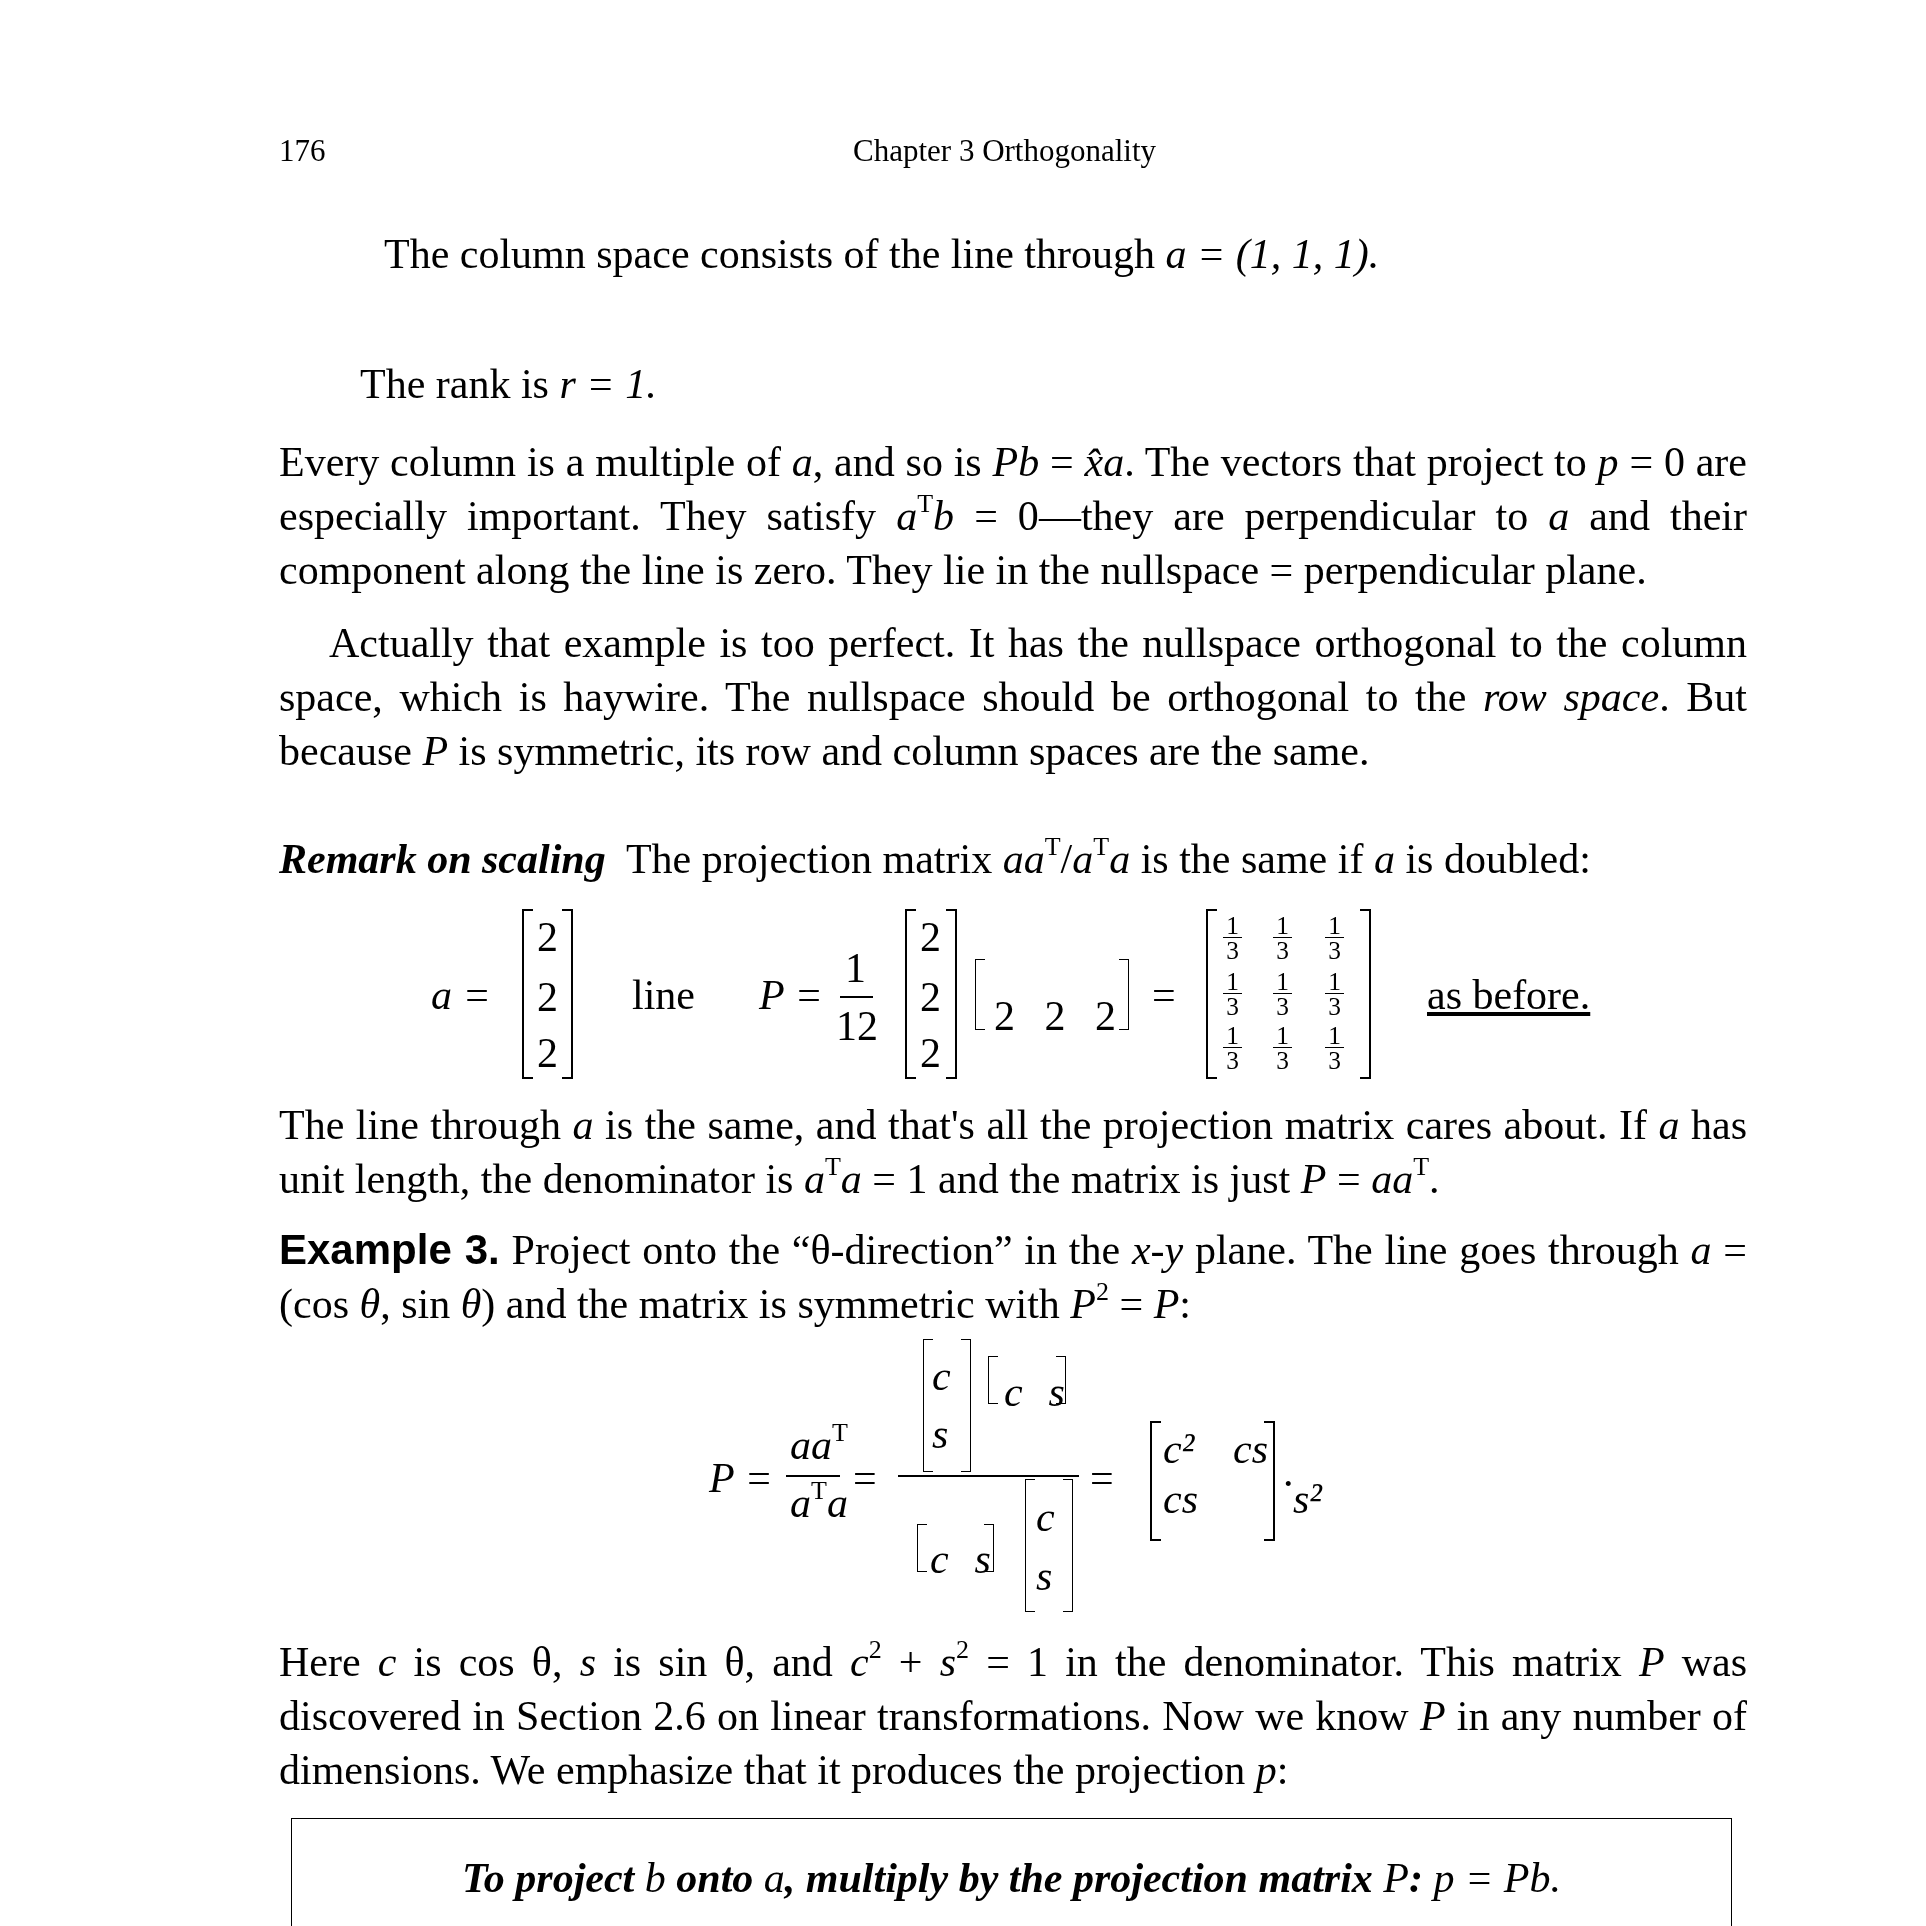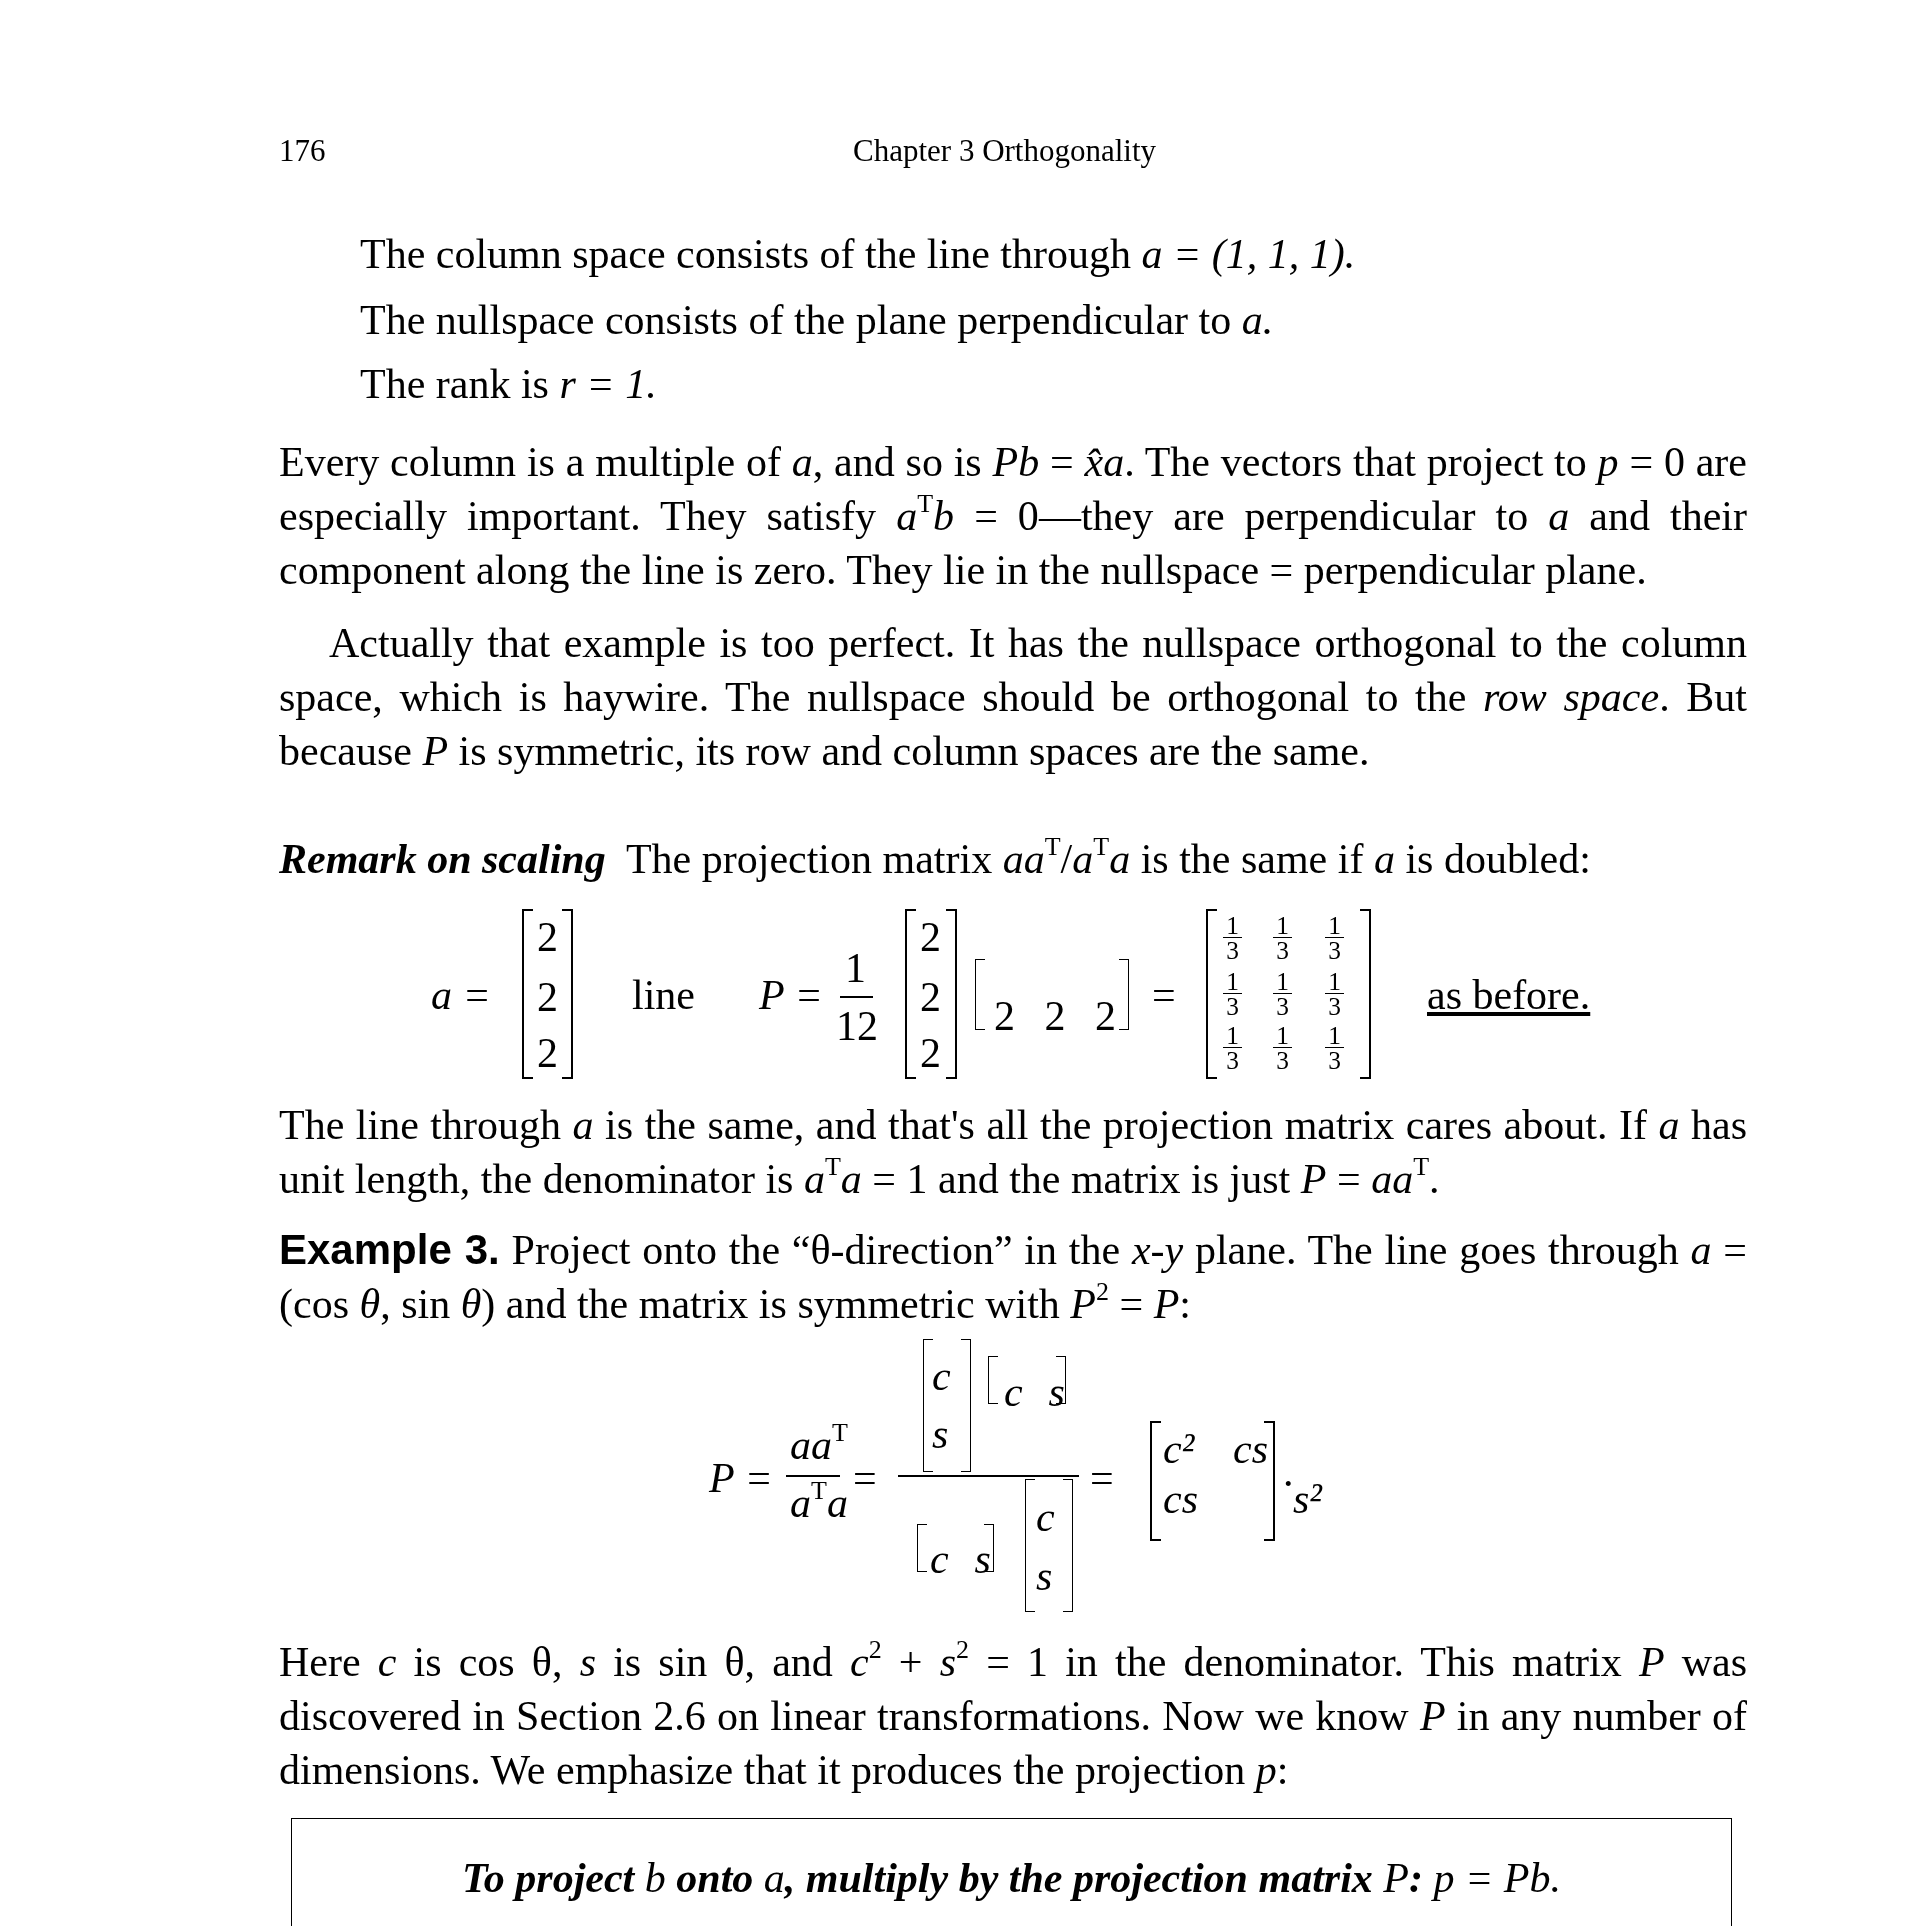--- a/index.html
+++ b/index.html
@@ -27,22 +27,21 @@
   .fracline { position:absolute; border-top:2.3px solid #000; }
 </style>
 </head>
 <body>
 
 <div class="page">
 
   <div class="hdr pnum">176</div>
   <div class="hdr chap">Chapter 3  Orthogonality</div>
 
-  <div class="txt ind" style="top:227px;"><span>The column space consists of the line through </span><span class="m">a = (1, 1, 1).</span></div>
-  <div class="txt ind" style="top:293px;"><span>The nullspace consists of the plane perpendicular to </span><span class="m">a.</span></div>
+  <div class="txt ind" style="top:227px;margin-left:24px;"><span>The column space consists of the line through </span><span class="m">a = (1, 1, 1).</span></div>
   <div class="txt ind" style="top:357px;"><span>The rank is </span><span class="m">r = 1.</span></div>
 
   <div class="txt" style="top:435px;"><span>Every column is a multiple of </span><i>a</i><span>, and so is </span><i>Pb</i> = <i>x̂a</i><span>. The vectors that project to </span><i>p</i> = 0 <span> are especially important. They satisfy </span><i>a</i><sup>T</sup><i>b</i> = 0<span>—they are perpendicular to </span><i>a</i><span> and their component along the line is zero. They lie in the nullspace = perpendicular plane.</span></div>
 
   <div class="txt" style="top:832px;"><span class="bi">Remark on scaling</span>&nbsp; <span>The projection matrix </span><i>aa</i><sup>T</sup>/<i>a</i><sup>T</sup><i>a</i><span> is the same if </span><i>a</i><span> is doubled:</span></div>
 
   <div class="txt" style="top:616px; text-indent:50px;"><span>Actually that example is too perfect. It has the nullspace orthogonal to the column space, which is haywire. The nullspace should be orthogonal to the </span><i>row space</i><span>. But because </span><i>P</i><span> is symmetric, its row and column spaces are the same.</span></div>
 
   <div>
     <div class="eq m" style="left:431px; top:971px;">a =</div>

